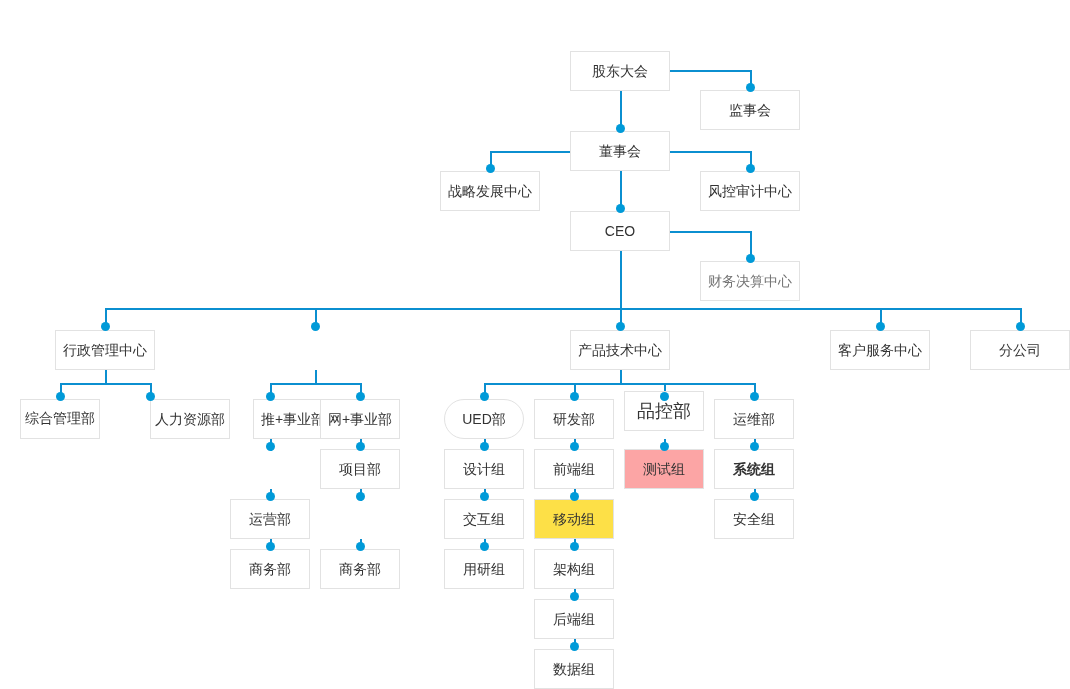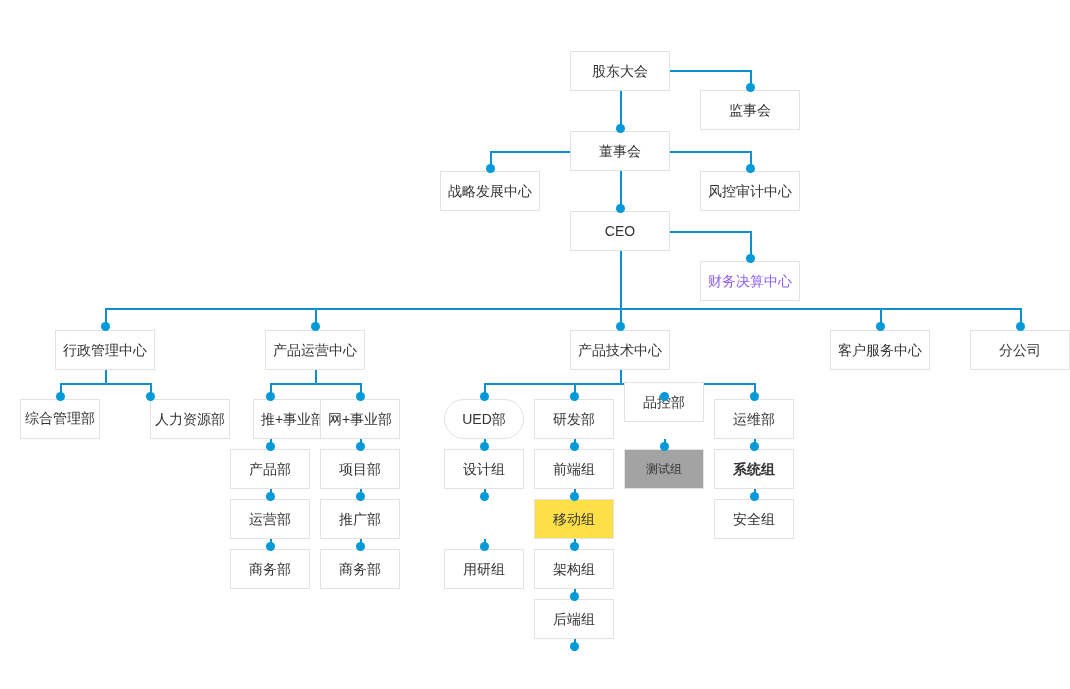--- a/index.html
+++ b/index.html
@@ -133,42 +133,41 @@
     <div class="dot" style="left: 570px; top: 642px; background: rgb(0, 154, 216);"></div>
     <div class="dot" style="left: 660px; top: 442px; background: rgb(0, 154, 216);"></div>
     <div class="dot" style="left: 750px; top: 442px; background: rgb(0, 154, 216);"></div>
     <div class="dot" style="left: 750px; top: 492px; background: rgb(0, 154, 216);"></div>
     <div class="node" style="left: 570px; top: 51px; width: 100px; height: 40px; border-color: rgb(226, 226, 226); background: rgb(255, 255, 255); color: rgb(51, 51, 51); font-size: 14px;">股东大会</div>
     <div class="node" style="left: 700px; top: 90px; width: 100px; height: 40px; border-color: rgb(226, 226, 226); background: rgb(255, 255, 255); color: rgb(51, 51, 51); font-size: 14px;">监事会</div>
     <div class="node" style="left: 570px; top: 131px; width: 100px; height: 40px; border-color: rgb(226, 226, 226); background: rgb(255, 255, 255); color: rgb(51, 51, 51); font-size: 14px;">董事会</div>
     <div class="node" style="left: 440px; top: 171px; width: 100px; height: 40px; border-color: rgb(226, 226, 226); background: rgb(255, 255, 255); color: rgb(51, 51, 51); font-size: 14px;">战略发展中心</div>
     <div class="node" style="left: 700px; top: 171px; width: 100px; height: 40px; border-color: rgb(226, 226, 226); background: rgb(255, 255, 255); color: rgb(51, 51, 51); font-size: 14px;">风控审计中心</div>
     <div class="node" style="left: 570px; top: 211px; width: 100px; height: 40px; border-color: rgb(226, 226, 226); background: rgb(255, 255, 255); color: rgb(51, 51, 51); font-size: 14px;">CEO</div>
-    <div class="node" style="left: 700px; top: 261px; width: 100px; height: 40px; border-color: rgb(226, 226, 226); background: rgb(255, 255, 255); color: #8b5cf6; font-size: 14px;">财务决算中心</div>
+    <div class="node" style="left: 700px; top: 261px; width: 100px; height: 40px; border-color: rgb(226, 226, 226); background: rgb(255, 255, 255); color: #737373; font-size: 14px;">财务决算中心</div>
     <div class="node" style="left: 55px; top: 330px; width: 100px; height: 40px; border-color: rgb(226, 226, 226); background: rgb(255, 255, 255); color: rgb(51, 51, 51); font-size: 14px;">行政管理中心</div>
-    <div class="node" style="left: 265px; top: 330px; width: 100px; height: 40px; border-color: rgb(226, 226, 226); background: rgb(255, 255, 255); color: rgb(51, 51, 51); font-size: 14px;">产品运营中心</div>
     <div class="node" style="left: 570px; top: 330px; width: 100px; height: 40px; border-color: rgb(226, 226, 226); background: rgb(255, 255, 255); color: rgb(51, 51, 51); font-size: 14px;">产品技术中心</div>
     <div class="node" style="left: 830px; top: 330px; width: 100px; height: 40px; border-color: rgb(226, 226, 226); background: rgb(255, 255, 255); color: rgb(51, 51, 51); font-size: 14px;">客户服务中心</div>
     <div class="node" style="left: 970px; top: 330px; width: 100px; height: 40px; border-color: rgb(226, 226, 226); background: rgb(255, 255, 255); color: rgb(51, 51, 51); font-size: 14px;">分公司</div>
     <div class="node" style="left: 20px; top: 399px; width: 80px; height: 40px; border-color: rgb(226, 226, 226); background: rgb(255, 255, 255); color: rgb(51, 51, 51); font-size: 14px; font-family: Liberation Mono, monospace;">综合管理部</div>
     <div class="node" style="left: 110px; top: 399px; width: 80px; height: 40px; border-color: rgb(226, 226, 226); background: rgb(255, 255, 255); color: rgb(51, 51, 51); font-size: 14px; margin-left: 40px;">人力资源部</div>
     <div class="node" style="left: 230px; top: 399px; width: 80px; height: 40px; border-color: rgb(226, 226, 226); background: rgb(255, 255, 255); color: rgb(51, 51, 51); font-size: 14px; margin-left: 23px;">推+事业部</div>
     <div class="node" style="left: 320px; top: 399px; width: 80px; height: 40px; border-color: rgb(226, 226, 226); background: rgb(255, 255, 255); color: rgb(51, 51, 51); font-size: 14px;">网+事业部</div>
-    <div class="node" style="left: 230px; top: 449px; width: 80px; height: 40px; border-color: rgb(226, 226, 226); background: rgb(255, 255, 255); color: rgb(51, 51, 51); font-size: 14px;">产品部</div>
     <div class="node" style="left: 320px; top: 449px; width: 80px; height: 40px; border-color: rgb(226, 226, 226); background: rgb(255, 255, 255); color: rgb(51, 51, 51); font-size: 14px;">项目部</div>
     <div class="node" style="left: 230px; top: 499px; width: 80px; height: 40px; border-color: rgb(226, 226, 226); background: rgb(255, 255, 255); color: rgb(51, 51, 51); font-size: 14px;">运营部</div>
-    <div class="node" style="left: 320px; top: 499px; width: 80px; height: 40px; border-color: rgb(226, 226, 226); background: rgb(255, 255, 255); color: rgb(51, 51, 51); font-size: 14px;">推广部</div>
     <div class="node" style="left: 230px; top: 549px; width: 80px; height: 40px; border-color: rgb(226, 226, 226); background: rgb(255, 255, 255); color: rgb(51, 51, 51); font-size: 14px;">商务部</div>
     <div class="node" style="left: 320px; top: 549px; width: 80px; height: 40px; border-color: rgb(226, 226, 226); background: rgb(255, 255, 255); color: rgb(51, 51, 51); font-size: 14px;">商务部</div>
     <div class="node" style="left: 444px; top: 399px; width: 80px; height: 40px; border-color: rgb(226, 226, 226); background: rgb(255, 255, 255); color: rgb(51, 51, 51); font-size: 14px; border-radius: 20px;">UED部</div>
     <div class="node" style="left: 534px; top: 399px; width: 80px; height: 40px; border-color: rgb(226, 226, 226); background: rgb(255, 255, 255); color: rgb(51, 51, 51); font-size: 14px;">研发部</div>
-    <div class="node" style="left: 624px; top: 382px; width: 80px; height: 40px; border-color: rgb(226, 226, 226); background: rgb(255, 255, 255); color: rgb(51, 51, 51); font-size: 14px;">品控部</div>
+    <div class="node" style="left: 624px; top: 391px; width: 80px; height: 40px; border-color: rgb(226, 226, 226); background: rgb(255, 255, 255); color: rgb(51, 51, 51); font-size: 18px;">品控部</div>
     <div class="node" style="left: 714px; top: 399px; width: 80px; height: 40px; border-color: rgb(226, 226, 226); background: rgb(255, 255, 255); color: rgb(51, 51, 51); font-size: 14px;">运维部</div>
     <div class="node" style="left: 444px; top: 449px; width: 80px; height: 40px; border-color: rgb(226, 226, 226); background: rgb(255, 255, 255); color: rgb(51, 51, 51); font-size: 14px;">设计组</div>
     <div class="node" style="left: 534px; top: 449px; width: 80px; height: 40px; border-color: rgb(226, 226, 226); background: rgb(255, 255, 255); color: rgb(51, 51, 51); font-size: 14px;">前端组</div>
-    <div class="node" style="left: 624px; top: 449px; width: 80px; height: 40px; border-color: rgb(226, 226, 226); background: #a3a3a3; color: rgb(51, 51, 51); font-size: 12px;">测试组</div>
+    <div class="node" style="left: 624px; top: 449px; width: 80px; height: 40px; border-color: rgb(226, 226, 226); background: #fca5a5; color: rgb(51, 51, 51); font-size: 14px;">测试组</div>
     <div class="node" style="left: 714px; top: 449px; width: 80px; height: 40px; border-color: rgb(226, 226, 226); background: rgb(255, 255, 255); color: rgb(51, 51, 51); font-size: 14px; font-weight: bold;">系统组</div>
+    <div class="node" style="left: 444px; top: 499px; width: 80px; height: 40px; border-color: rgb(226, 226, 226); background: rgb(255, 255, 255); color: rgb(51, 51, 51); font-size: 14px;">交互组</div>
     <div class="node" style="left: 534px; top: 499px; width: 80px; height: 40px; border-color: rgb(226, 226, 226); background: #fde047; color: rgb(51, 51, 51); font-size: 14px;">移动组</div>
     <div class="node" style="left: 714px; top: 499px; width: 80px; height: 40px; border-color: rgb(226, 226, 226); background: rgb(255, 255, 255); color: rgb(51, 51, 51); font-size: 14px;">安全组</div>
     <div class="node" style="left: 444px; top: 549px; width: 80px; height: 40px; border-color: rgb(226, 226, 226); background: rgb(255, 255, 255); color: rgb(51, 51, 51); font-size: 14px;">用研组</div>
     <div class="node" style="left: 534px; top: 549px; width: 80px; height: 40px; border-color: rgb(226, 226, 226); background: rgb(255, 255, 255); color: rgb(51, 51, 51); font-size: 14px;">架构组</div>
     <div class="node" style="left: 534px; top: 599px; width: 80px; height: 40px; border-color: rgb(226, 226, 226); background: rgb(255, 255, 255); color: rgb(51, 51, 51); font-size: 14px;">后端组</div>
+    <div class="node" style="left: 534px; top: 649px; width: 80px; height: 40px; border-color: rgb(226, 226, 226); background: rgb(255, 255, 255); color: rgb(51, 51, 51); font-size: 14px;">数据组</div>
   </div>
 
 </body></html>

